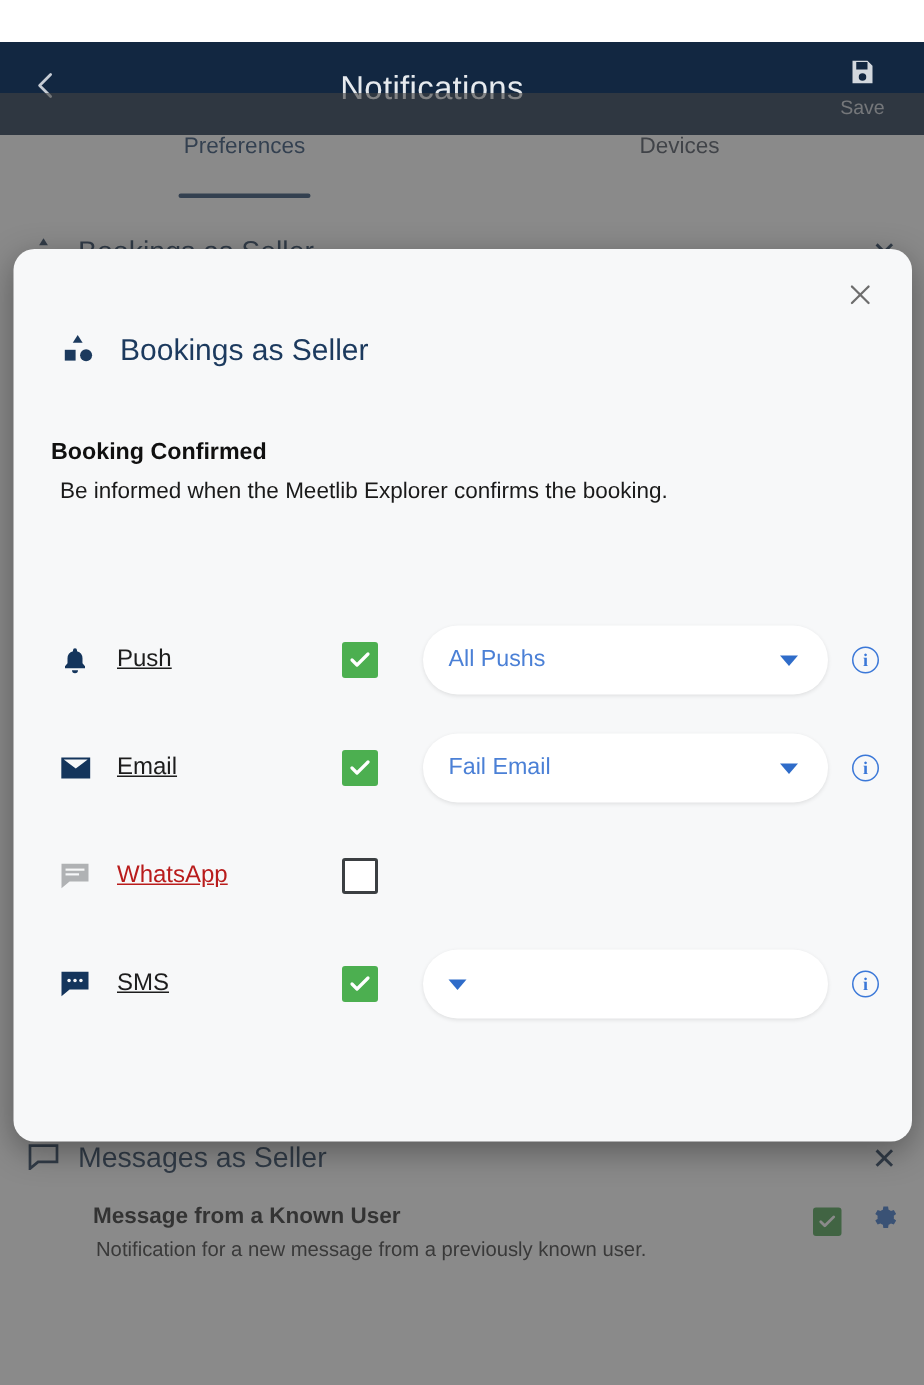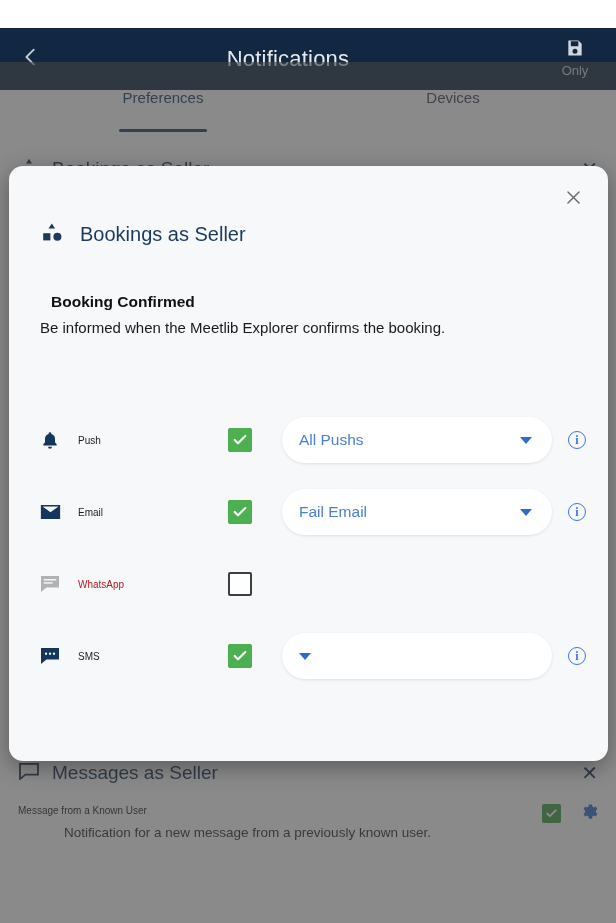--- a/index.html
+++ b/index.html
@@ -121,24 +121,25 @@
 
   .pref-row {
     position: absolute;
     left: 0; right: 0;
     padding: 0 18px;
     display: flex;
     align-items: flex-start;
   }
   .pref-row .texts { flex: 1; }
   .pref-row .pref-title {
-    font-size: 10px;
-    font-weight: normal;
+    font-size: 15px;
+    font-weight: bold;
     color: #1b1b1b;
     line-height: 22px;
+    margin-left: 44px;
   }
   .pref-row .pref-sub {
     font-size: 13.5px;
     color: #2b2b2b;
     line-height: 21px;
     margin-left: 46px;
   }
   .pref-row .ctrls {
     display: flex;
     align-items: center;
@@ -190,21 +191,21 @@
     top: 54px; left: 31px;
     display: flex; align-items: center; gap: 16px;
   }
   .modal-head .mh-title {
     font-size: 20px;
     color: #1c3a5e;
   }
 
   .modal-sub {
     position: absolute;
-    top: 127px; left: 42px;
+    top: 127px; left: 25px;
     font-size: 15.5px;
     font-weight: bold;
     color: #101010;
   }
   .modal-desc {
     position: absolute;
     top: 153px; left: 31px;
     right: 28px;
     font-size: 15px;
     color: #1a1a1a;
@@ -220,22 +221,23 @@
     align-items: center;
     padding: 0 22px 0 31px;
   }
   .chan-icon {
     width: 26px;
     display: flex; align-items: center; justify-content: flex-start;
   }
   .chan-label {
     width: 150px;
     margin-left: 12px;
-    font-size: 10px;
+    font-size: 16px;
     color: #1d1d1d;
+    text-decoration: underline;
   }
   .chan-row.disabled .chan-label { color: #b91c1c; }
 
   .cbx {
     width: 24px; height: 24px;
     border-radius: 2px;
     background: #4caf50;
     display: flex; align-items: center; justify-content: center;
     flex: none;
   }
@@ -294,21 +296,21 @@
           </svg>
       </span>
     </div>
     <div class="appbar-title">Notifications</div>
     <div class="appbar-save">
       <span>
         <svg width="20" height="20" viewBox="0 0 24 24" fill="#d3d8de">
             <path d="M4 3h12l4 4v14H4V3zm3 1v6h9V4H7zm5 9a3 3 0 100 6 3 3 0 000-6z"></path>
           </svg>
       </span>
-      <span class="save-label">Only</span>
+      <span class="save-label">Save</span>
     </div>
   </div>
 
   <div class="page-body">
 
     <div class="tabcard">
       <div class="tab active">
         <span>Preferences</span>
       </div>
       <div class="tab">

